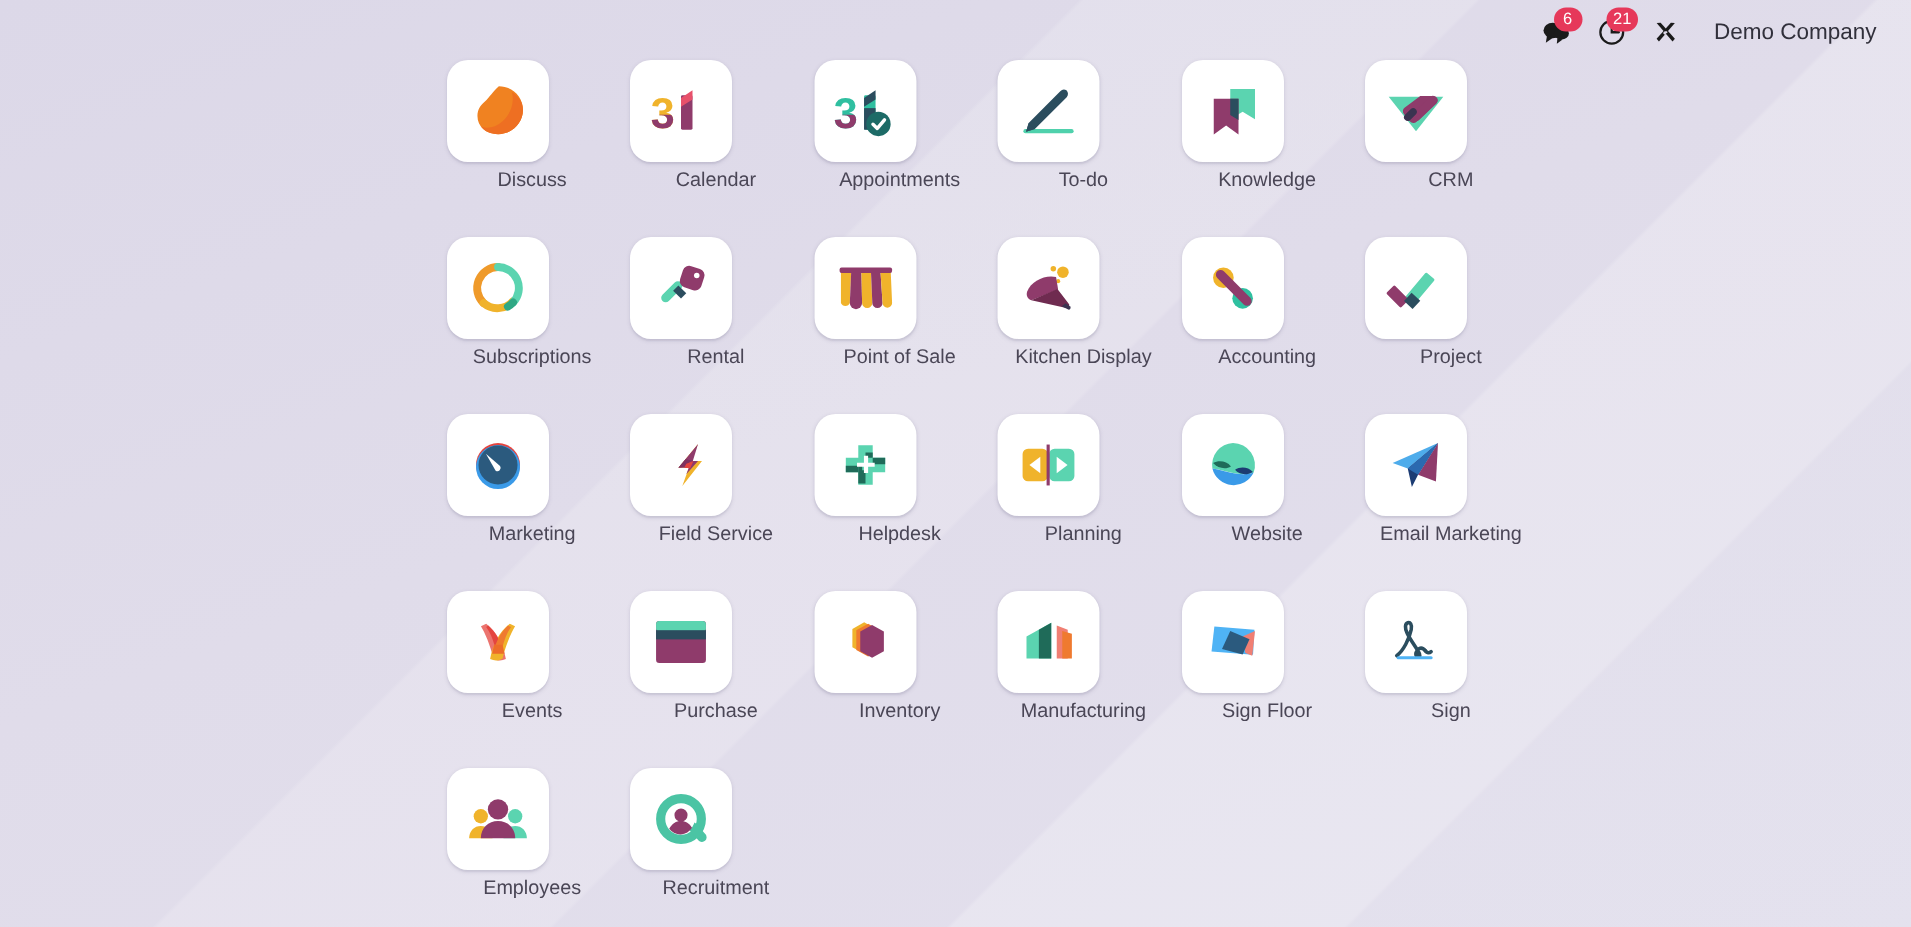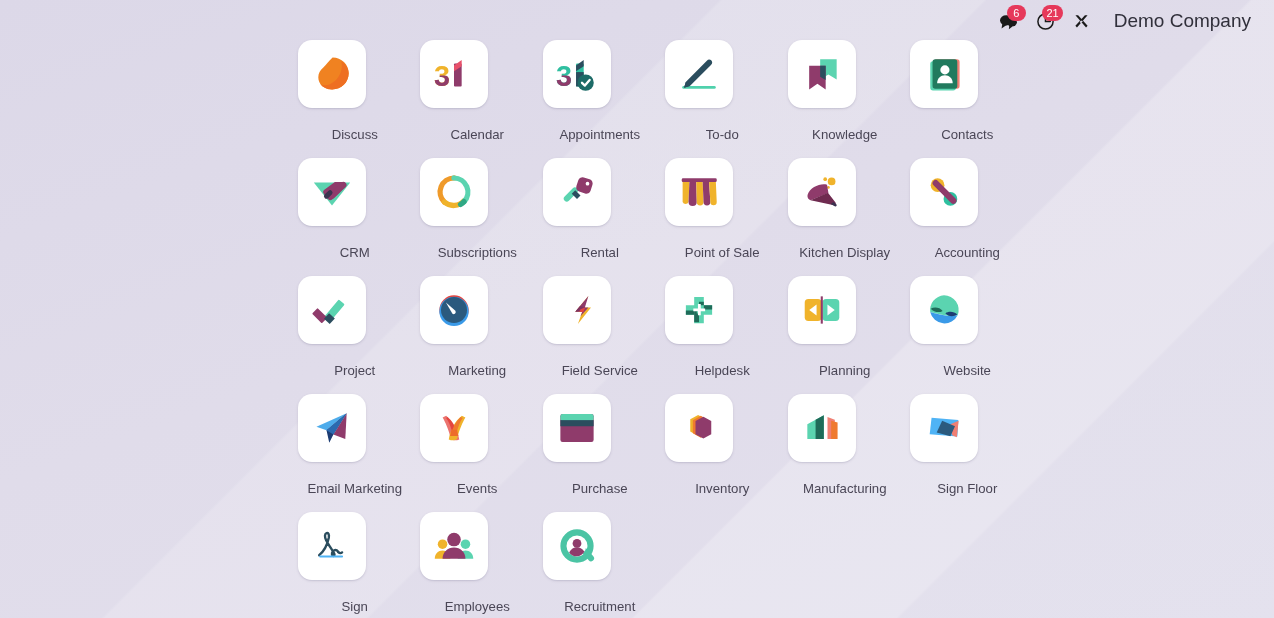--- a/index.html
+++ b/index.html
@@ -75,21 +75,21 @@
     background: #e6385a;
     color: #fff;
     font-size: 11px;
     line-height: 16px;
     text-align: center;
     font-weight: 400;
     font-family: "Liberation Sans", sans-serif;
   }
 
   #company-name {
-    font-size: 19px;
+    font-size: 15px;
     color: #31303b;
     padding: 0 8px 0 6px;
     white-space: nowrap;
     cursor: pointer;
   }
 
   
   #apps-grid {
     position: absolute;
     top: 38px;
@@ -120,21 +120,21 @@
     box-shadow: 0 1px 3px rgba(70,60,100,0.13), 0 1px 1px rgba(70,60,100,0.08);
     display: flex;
     align-items: center;
     justify-content: center;
     overflow: hidden;
   }
 
   .app-icon-box svg { display: block; }
 
   .app-label {
-    margin-top: 19px;
+    margin-top: 4px;
     font-size: 13.2px;
     color: #4a4656;
     text-align: center;
     white-space: nowrap;
     line-height: 1.2;
     padding-left: 46px;
   }
 </style>
 </head>
 <body>
@@ -231,32 +231,20 @@
         <svg width="44" height="44" viewBox="0 0 48 48">
     <path d="M22 8 L40 8 L40 30 L31 24.5 L22 30 Z" fill="#5bd4b0"></path>
     <path d="M10 15 L28 15 L28 41 L19 34.5 L10 41 Z" fill="#8f3b6b"></path>
     <path d="M22 15 L28 15 L28 30.5 L22 26.9 Z" fill="#2b4d5e"></path>
   </svg>
       </div>
       <div class="app-label">Knowledge</div>
     </div>
     <div class="app-tile">
       <div class="app-icon-box">
-        <svg width="44" height="44" viewBox="0 0 48 48">
-    <rect x="13" y="8" width="28" height="32" rx="3" fill="#f07f73"></rect>
-    <rect x="9" y="10" width="28" height="32" rx="3" fill="#5bd4b0"></rect>
-    <rect x="11.5" y="8" width="27" height="32" rx="3" fill="#217a5e"></rect>
-    <circle cx="25" cy="19.5" r="5" fill="#fff"></circle>
-    <path d="M16.5 34 c0-5.2 3.8-8.6 8.5-8.6 s8.5 3.4 8.5 8.6 z" fill="#fff"></path>
-  </svg>
-      </div>
-      <div class="app-label">Contacts</div>
-    </div>
-    <div class="app-tile">
-      <div class="app-icon-box">
         <svg width="46" height="46" viewBox="0 0 48 48">
     <path d="M5 14 L43 14 L24 38 Z" fill="#5bd4b0"></path>
     <path d="M18 13.5 L36 13.5 a3 3 0 0 1 2.2 5.1 L24.4 31.5 a3.2 3.2 0 0 1 -4.6 -0.2 L15.6 26 a3 3 0 0 1 0.4 -4.3 L27 13.5" fill="#8f3b6b"></path>
     <path d="M33.8 14.2 a3.2 3.2 0 0 1 4.4 4.6 L26 30.4 a3.2 3.2 0 0 1 -4.4 -4.6 z" fill="#8f3b6b"></path>
     <path d="M20.4 22.6 a2.6 2.6 0 0 1 3.6 3.7 L19.8 30.4 a2.6 2.6 0 0 1 -3.6 -3.7 z" fill="#3b3350"></path>
   </svg>
       </div>
       <div class="app-label">CRM</div>
     </div>
     <div class="app-tile">

